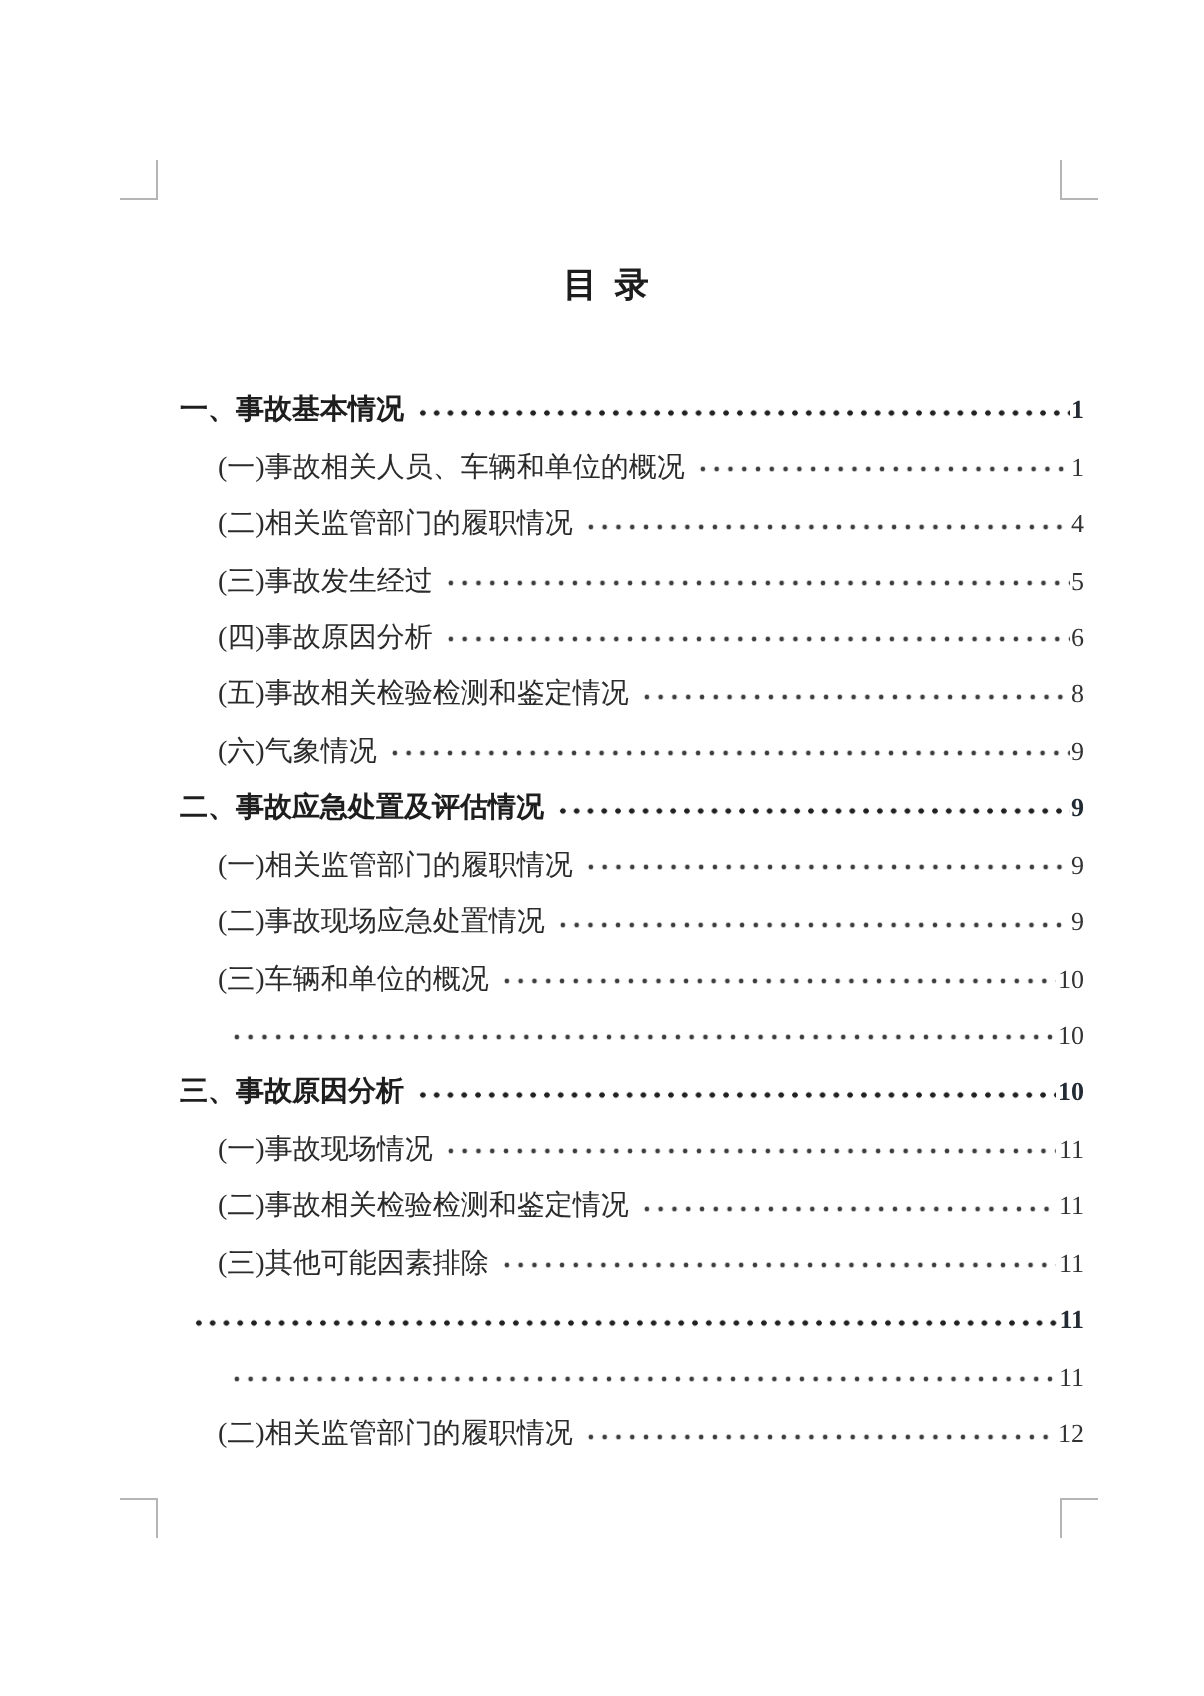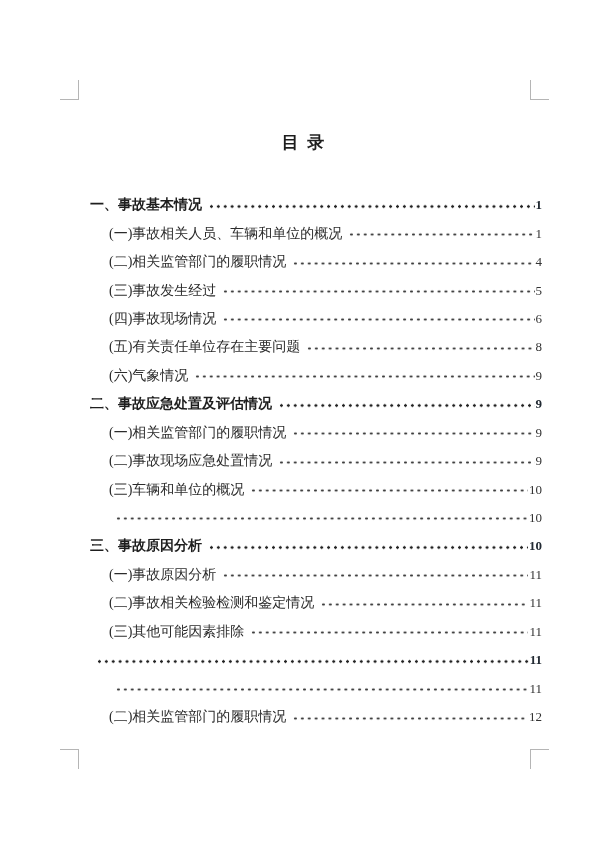--- a/index.html
+++ b/index.html
@@ -122,26 +122,26 @@
       <span class="toc-label">(二)相关监管部门的履职情况</span>
       <span class="leader"></span>
       <span class="toc-page">4</span>
     </div>
       <div class="toc-row level-2">
       <span class="toc-label">(三)事故发生经过</span>
       <span class="leader"></span>
       <span class="toc-page">5</span>
     </div>
       <div class="toc-row level-2">
-      <span class="toc-label">(四)事故现场情况</span>
+      <span class="toc-label">(四)事故原因分析</span>
       <span class="leader"></span>
       <span class="toc-page">6</span>
     </div>
       <div class="toc-row level-2">
-      <span class="toc-label">(五)有关责任单位存在主要问题</span>
+      <span class="toc-label">(五)事故相关检验检测和鉴定情况</span>
       <span class="leader"></span>
       <span class="toc-page">8</span>
     </div>
       <div class="toc-row level-2">
       <span class="toc-label">(六)气象情况</span>
       <span class="leader"></span>
       <span class="toc-page">9</span>
     </div>
       <div class="toc-row level-1">
       <span class="toc-label">二、事故应急处置及评估情况</span>
@@ -166,21 +166,21 @@
       <div class="toc-row level-2">
       <span class="leader"></span>
       <span class="toc-page">10</span>
     </div>
       <div class="toc-row level-1">
       <span class="toc-label">三、事故原因分析</span>
       <span class="leader"></span>
       <span class="toc-page">10</span>
     </div>
       <div class="toc-row level-2">
-      <span class="toc-label">(一)事故原因分析</span>
+      <span class="toc-label">(一)事故现场情况</span>
       <span class="leader"></span>
       <span class="toc-page">11</span>
     </div>
       <div class="toc-row level-2">
       <span class="toc-label">(二)事故相关检验检测和鉴定情况</span>
       <span class="leader"></span>
       <span class="toc-page">11</span>
     </div>
       <div class="toc-row level-2">
       <span class="toc-label">(三)其他可能因素排除</span>

